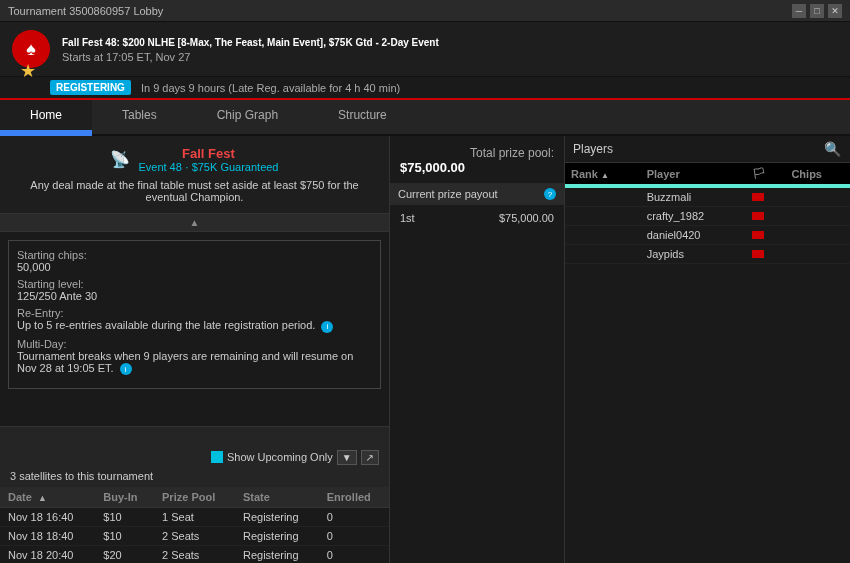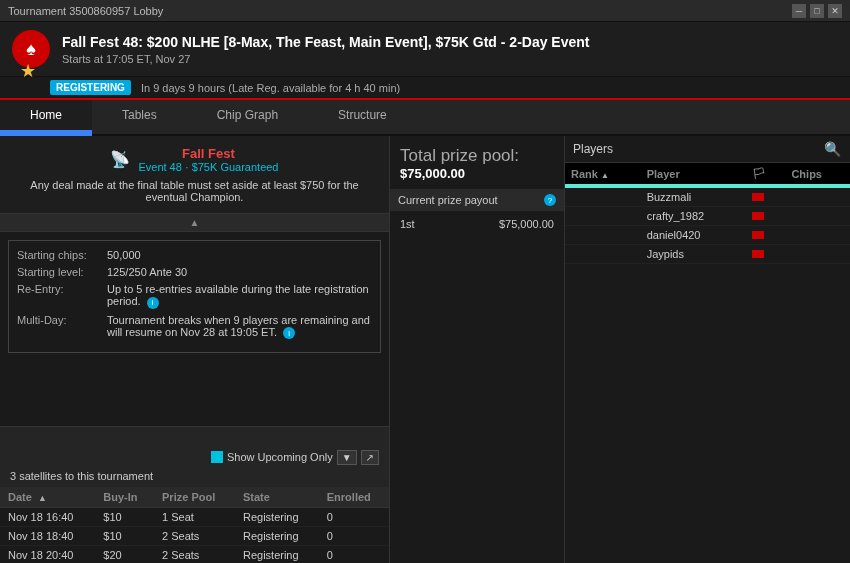--- a/index.html
+++ b/index.html
@@ -55,21 +55,21 @@
       flex-shrink: 0;
     }
     .header-star {
       color: #f0c040;
       font-size: 18px;
       position: absolute;
       top: 30px;
       left: 8px;
     }
     .header-info { flex: 1; }
-    .header-title { color: #fff; font-size: 14px; font-weight: bold; line-height: 1.3; }
+    .header-title { color: #fff; font-size: 10px; font-weight: bold; line-height: 1.3; }
     .header-subtitle { color: #aaa; font-size: 11px; margin-top: 2px; }
     .header-actions { display: flex; gap: 8px; align-items: center; }
     .btn-login {
       background: #00c176;
       color: #fff;
       border: none;
       padding: 8px 20px;
       border-radius: 4px;
       font-size: 13px;
       font-weight: bold;
@@ -167,21 +167,21 @@
     }
 
     
     .details-box {
       background: #1a1a1a;
       border: 1px solid #444;
       margin: 8px;
       padding: 8px;
       font-size: 11px;
     }
-    .detail-row { display: flex; margin-bottom: 5px; align-items: flex-start; }
+    .detail-row { display: flex; margin-bottom: 5px; align-items: flex-start; flex-direction: column; }
     .detail-label { color: #aaa; width: 90px; flex-shrink: 0; }
     .detail-value { color: #ccc; flex: 1; }
     .info-icon {
       display: inline-flex;
       align-items: center;
       justify-content: center;
       width: 12px; height: 12px;
       background: #00a8e0;
       border-radius: 50%;
       color: #fff;
@@ -232,21 +232,21 @@
       color: #ccc;
     }
     .sort-arrow { color: #aaa; margin-left: 3px; font-size: 9px; }
 
     
     .middle-panel {
       width: 175px;
       border-right: 1px solid #333;
       padding: 10px;
     }
-    .prize-total-label { color: #aaa; font-size: 17px; }
+    .prize-total-label { color: #aaa; font-size: 12px; text-align: right; }
     .prize-total-value { color: #fff; font-size: 13px; font-weight: bold; margin-bottom: 8px; }
     .prize-payout-header {
       display: flex;
       align-items: center;
       justify-content: space-between;
       background: #2a2a2a;
       padding: 5px 8px;
       margin: 0 -10px;
       margin-bottom: 4px;
     }

